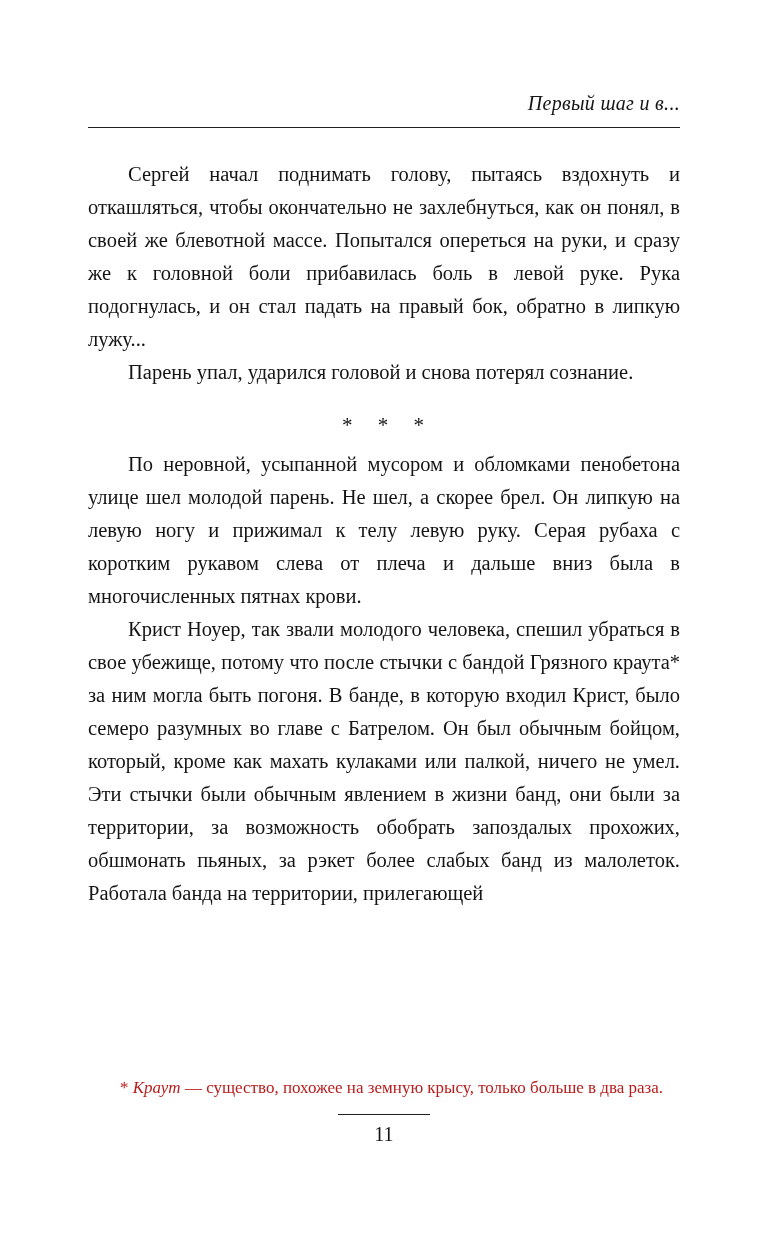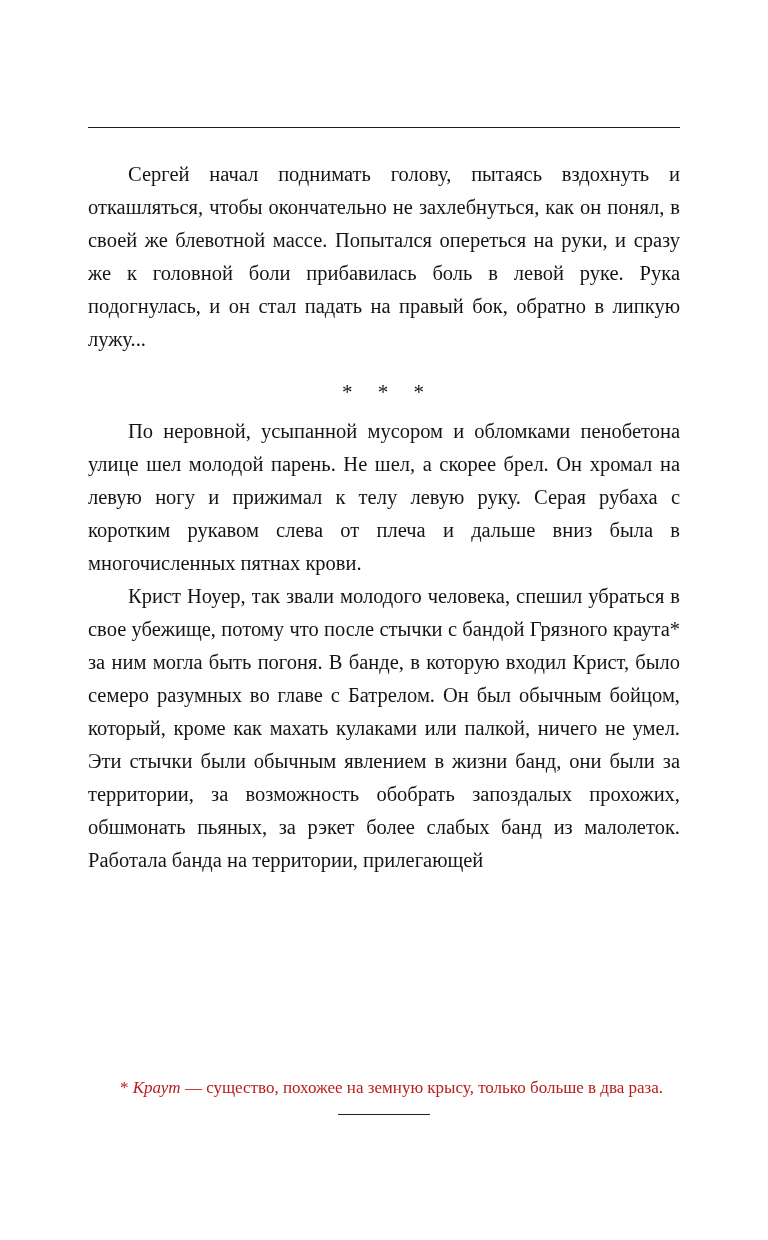--- a/index.html
+++ b/index.html
@@ -91,29 +91,32 @@
   .page-number {
     font-size: 20px;
     color: #141414;
   }
 </style>
 </head>
 <body>
 
 <div class="page">
 
+  <div class="running-header">Первый шаг и в...</div>
 
   <div class="header-rule"></div>
 
   <div class="body-text">
     <p>Сергей начал поднимать голову, пытаясь вздохнуть и откашляться, чтобы окончательно не захлебнуться, как он понял, в своей же блевотной массе. Попытался опереться на руки, и сразу же к головной боли прибавилась боль в левой руке. Рука подогнулась, и он стал падать на правый бок, обратно в липкую лужу...</p>
+    <p>Парень упал, ударился головой и снова потерял сознание.</p>
     <p class="section-separator">* * *</p>
-    <p>По неровной, усыпанной мусором и обломками пенобетона улице шел молодой парень. Не шел, а скорее брел. Он хромал на левую ногу и прижимал к телу левую руку. Серая рубаха с коротким рукавом слева от плеча и дальше вниз была в многочисленных пятнах крови.</p>
+    <p>По неровной, усыпанной мусором и обломками пенобетона улице шел молодой парень. Не шел, а скорее брел. Он липкую на левую ногу и прижимал к телу левую руку. Серая рубаха с коротким рукавом слева от плеча и дальше вниз была в многочисленных пятнах крови.</p>
     <p>Крист Ноуер, так звали молодого человека, спешил убраться в свое убежище, потому что после стычки с бандой Грязного краута* за ним могла быть погоня. В банде, в которую входил Крист, было семеро разумных во главе с Батрелом. Он был обычным бойцом, который, кроме как махать кулаками или палкой, ничего не умел. Эти стычки были обычным явлением в жизни банд, они были за территории, за возможность обобрать запоздалых прохожих, обшмонать пьяных, за рэкет более слабых банд из малолеток. Работала банда на территории, прилегающей</p>
   </div>
 
   <p class="footnote"><span>* </span><span class="footnote-term">Краут</span><span> — существо, похожее на земную крысу, только больше в два раза.</span></p>
 
   <div class="footer">
     <div class="page-number-rule"></div>
+    <div class="page-number">11</div>
   </div>
 
 </div>
 
 </body></html>

